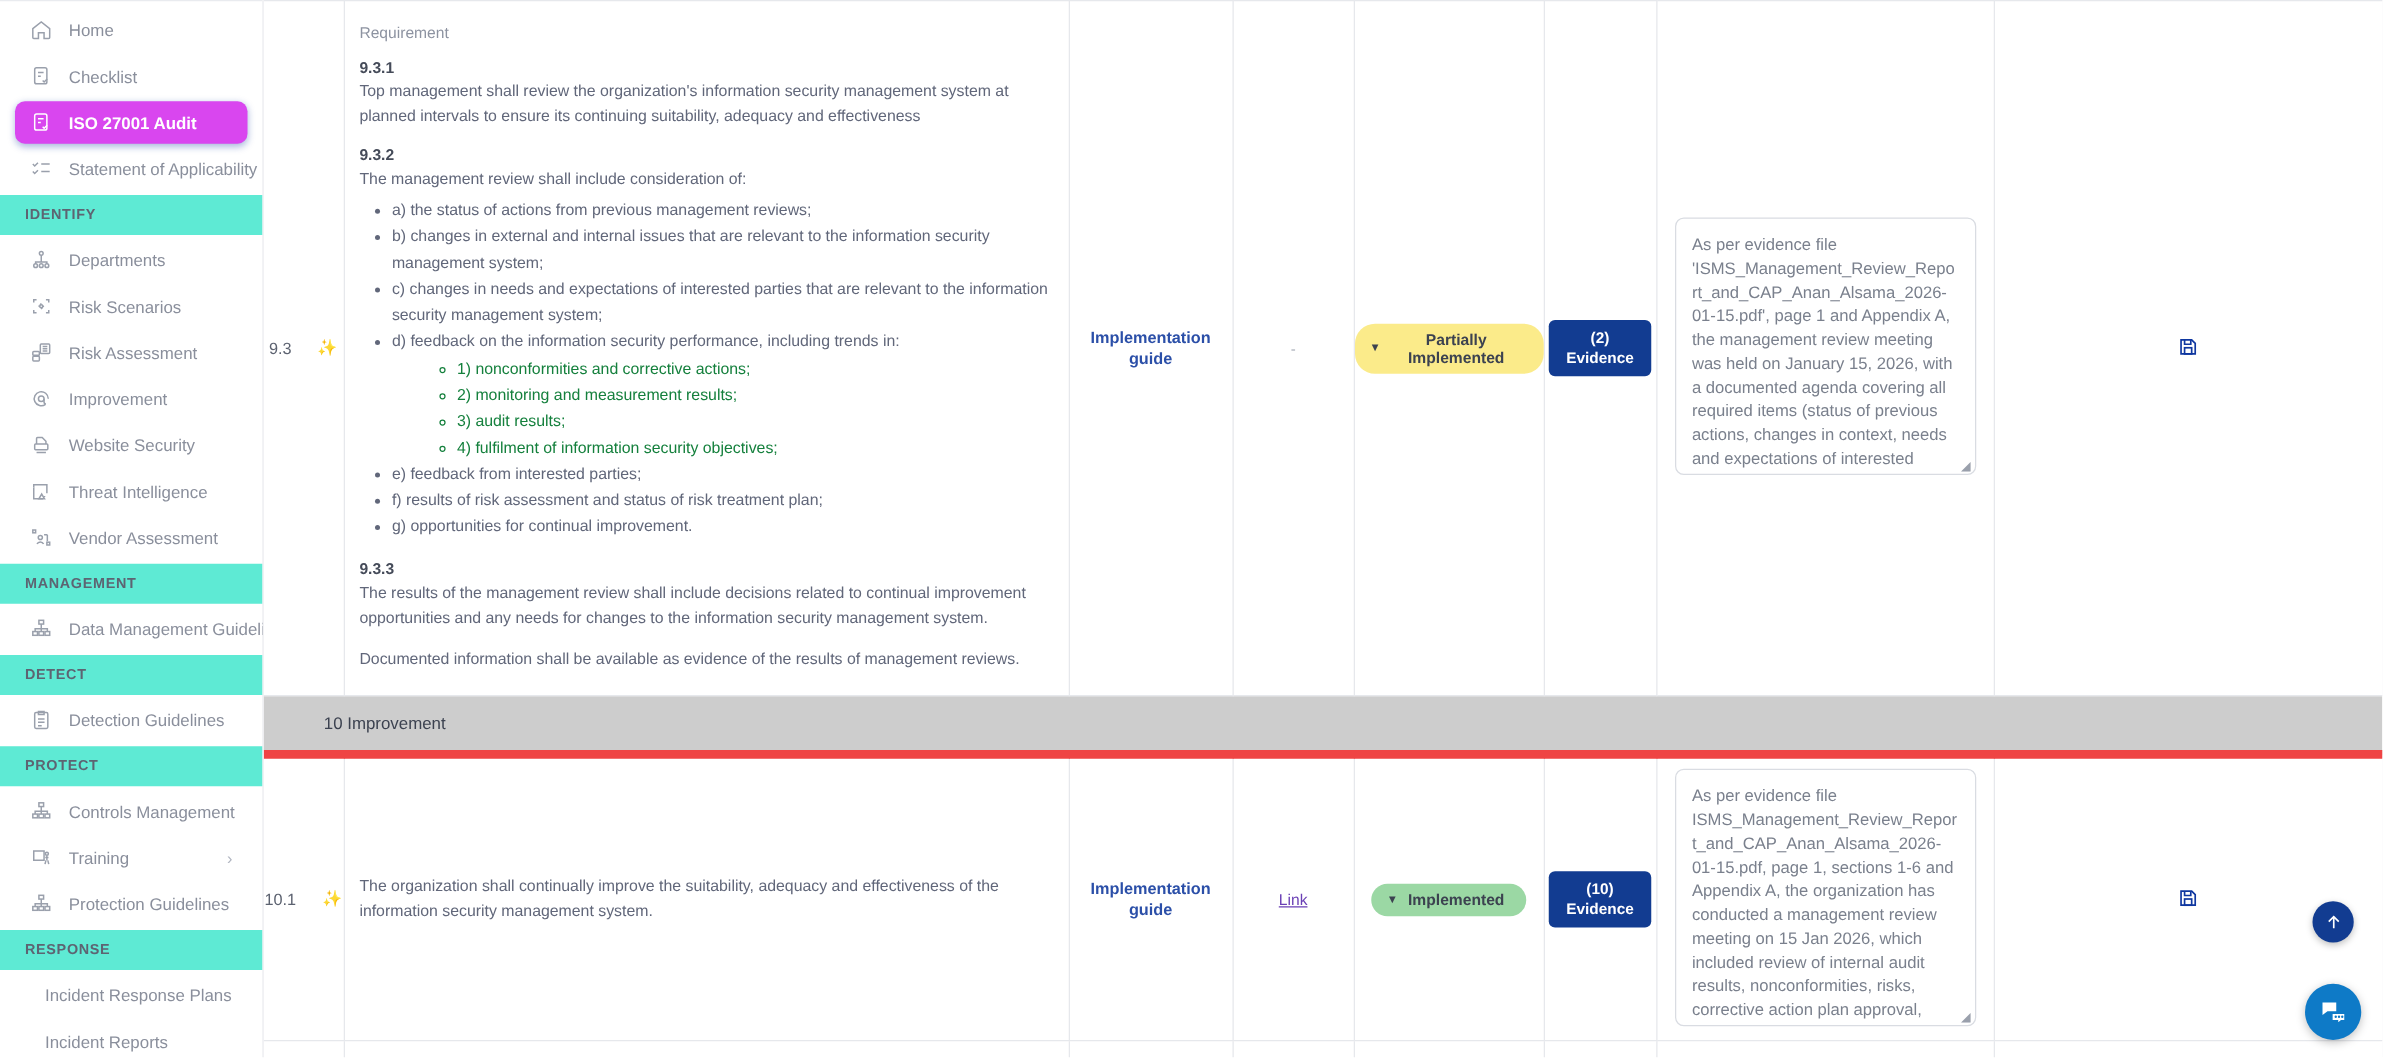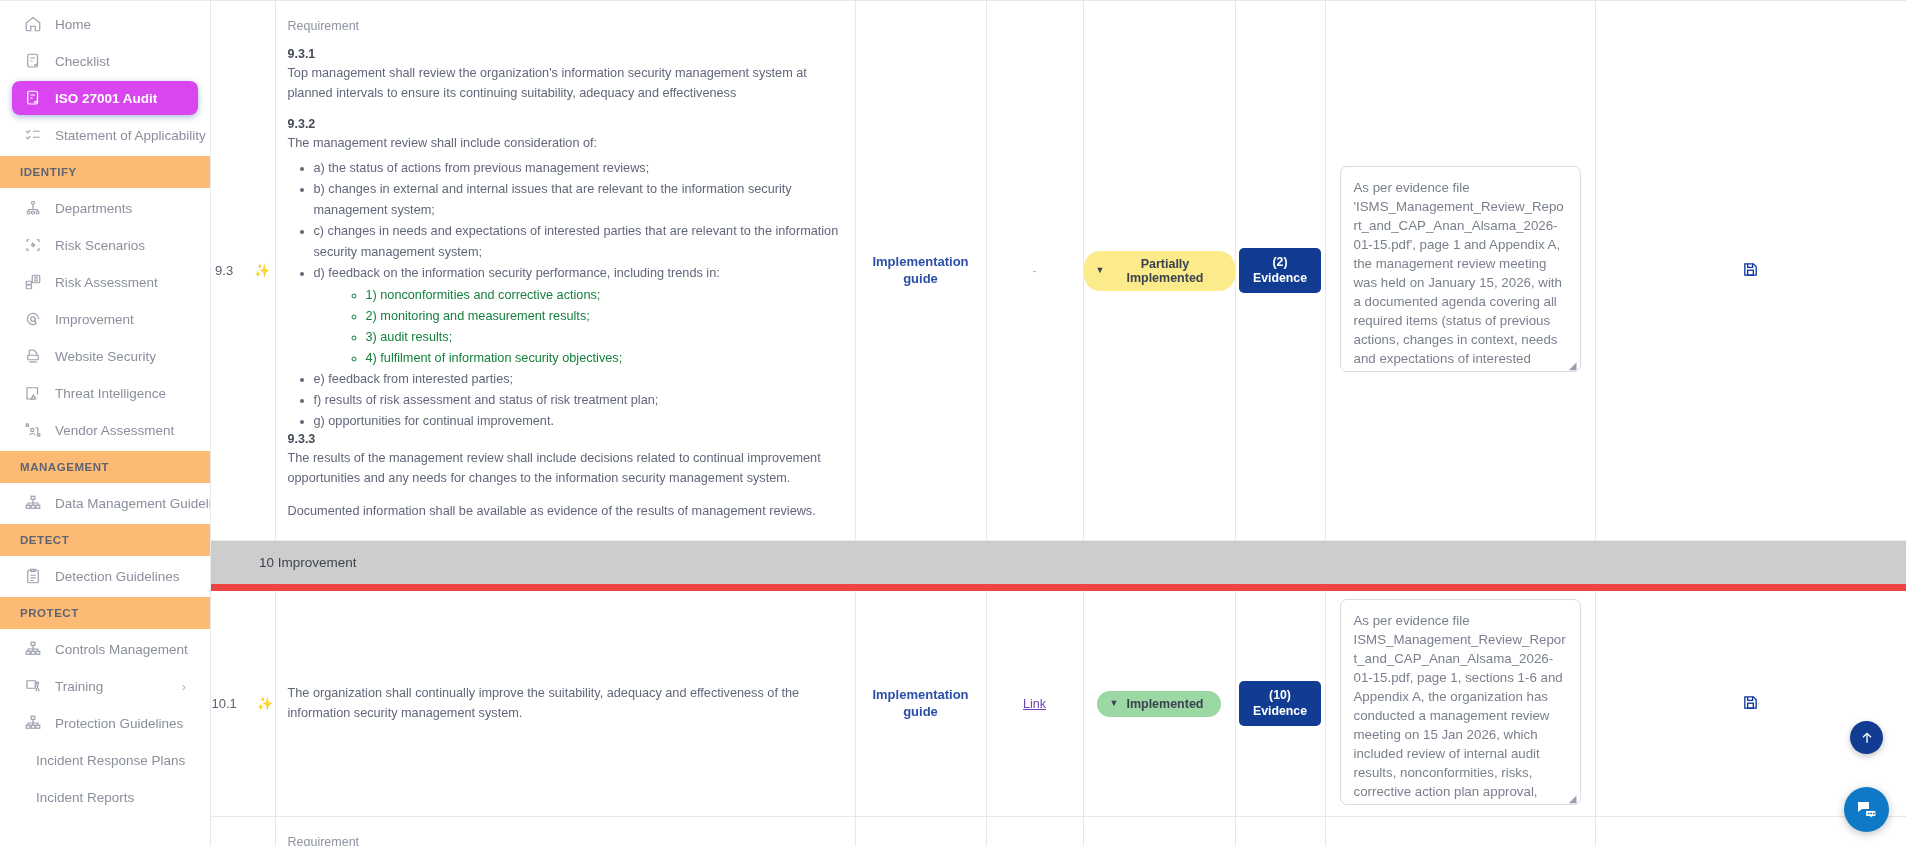--- a/index.html
+++ b/index.html
@@ -31,41 +31,41 @@
   .nav-item svg { width:18px; height:18px; display:block; }
   .nav-item.active {
     background:#d946ef; color:#ffffff;
     box-shadow:0 2px 6px rgba(15,55,160,.35);
     font-weight:600;
   }
   .nav-item.active .ic { color:#fff; }
   .nav-item.noicon { padding-left:24px; }
   .nav-item .chev { margin-left:auto; color:#b0b5c0; font-size:13px; }
   .sect-head {
-    background:#fdba74; color:#5d6472;
+    background:#5eead4; color:#5d6472;
     font-size:11.5px; font-weight:700; letter-spacing:.55px;
     padding:10px 0 10px 20px; margin-top:4px;
   }
 
   
   .content { flex:1; position:relative; background:#fff; overflow:hidden; }
   .grid { width:100%; border-collapse:collapse; table-layout:fixed; }
   .grid td { border-right:1px solid #e6e8ec; border-bottom:1px solid #e6e8ec; vertical-align:middle; }
   .c-num  { width:79px;  text-align:center; color:#5c6270; font-size:13px; }
   .c-req  { width:707px; padding:18px 12px 18px 12px; }
   .c-guid { width:160px; text-align:center; }
   .c-link { width:119px; text-align:center; }
   .c-stat { width:185px; text-align:center; }
   .c-evid { width:110px; text-align:center; }
   .c-note { width:328px; padding:8px 14px; vertical-align:middle; }
   .c-save { width:undefined; text-align:center; }
 
   .top-cut { border-top:1px solid #e6e8ec; }
 
-  .num-wrap { display:inline-flex; align-items:center; gap:21px; justify-content:center; }
+  .num-wrap { display:inline-flex; gap:21px; justify-content:center; }
   .spark { color:#f5b53b; font-size:13px; line-height:1; }
 
   .req-label { color:#8d93a1; font-size:12.5px; margin-bottom:14px; }
   .req-h { font-weight:700; color:#454b59; font-size:12.5px; margin:0 0 3px 0; }
   .req-p { color:#61677a; font-size:12.7px; line-height:1.55; margin:0 0 14px 0; }
   .req-p.tight { margin-bottom:4px; }
   ul.lv1 { margin:0 0 0 26px; padding:0; list-style:disc; }
   ul.lv1 > li { color:#61677a; font-size:12.7px; line-height:1.66; }
   ul.lv2 { margin:0 0 0 24px; padding:0; list-style:circle; }
   ul.lv2 > li { color:#15803d; font-size:12.7px; line-height:1.66;margin-left:28px; }
@@ -320,20 +320,21 @@
             <rect x="9.5" y="3" width="5" height="4"></rect>
             <rect x="3" y="15" width="5" height="4"></rect>
             <rect x="9.5" y="15" width="5" height="4"></rect>
             <rect x="16" y="15" width="5" height="4"></rect>
             <path d="M12 7v5M5.5 15v-3h13v3M12 12v3"></path>
           </svg>
       </span>
       <span>Protection Guidelines</span>
     </div>
 
+    <div class="sect-head">RESPONSE</div>
     <div class="nav-item noicon">
       <span>Incident Response Plans</span>
     </div>
     <div class="nav-item noicon">
       <span>Incident Reports</span>
     </div>
 
   </nav>
 
   <main class="content">
@@ -377,21 +378,21 @@
                 <li>2) monitoring and measurement results;</li>
                 <li>3) audit results;</li>
                 <li>4) fulfilment of information security objectives;</li>
               </ul>
             </li>
             <li>e) feedback from interested parties;</li>
             <li>f) results of risk assessment and status of risk treatment plan;</li>
             <li>g) opportunities for continual improvement.</li>
           </ul>
 
-          <div class="req-h" style="margin-top:0">9.3.3</div>
+          <div class="req-h" style="margin-top:16px">9.3.3</div>
           <p class="req-p">The results of the management review shall include decisions related to continual improvement opportunities and any needs for changes to the information security management system.</p>
           <p class="req-p" style="margin-bottom:0">Documented information shall be available as evidence of the results of management reviews.</p>
         </td>
 
         <td class="c-guid top-cut">
           <span class="guide-link">Implementation guide</span>
         </td>
 
         <td class="c-link top-cut">
           <span class="dash">-</span>

